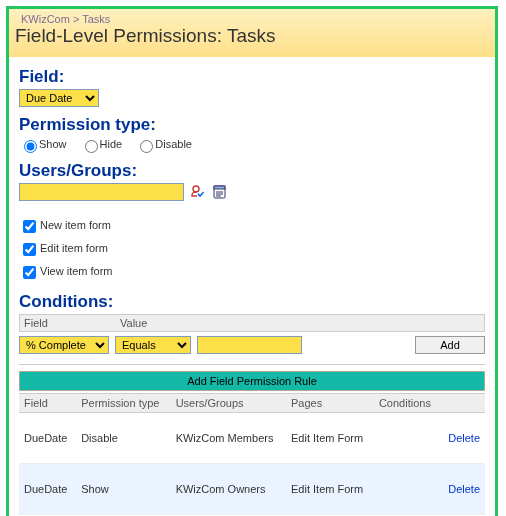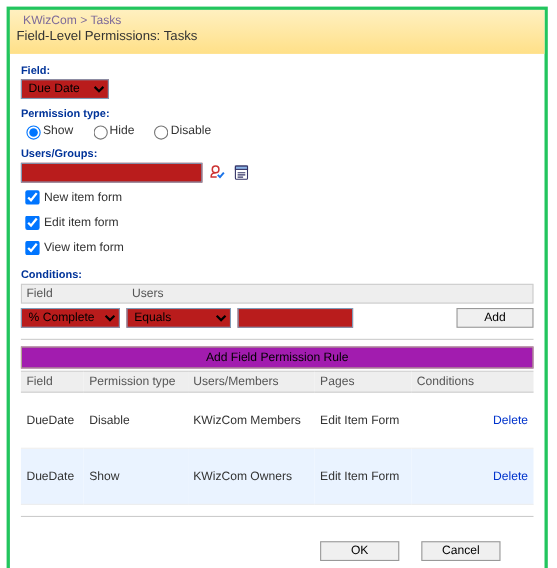--- a/index.html
+++ b/index.html
@@ -19,85 +19,85 @@
     font-size: 11px;
     color: #7e6b99;
     padding: 2px 6px 0 6px;
   }
   .header {
     background: linear-gradient(#fff0c0, #ffe088);
     padding: 2px 6px 10px 6px;
   }
   .header h1 {
     margin: 0;
-    font-size: 12px;
+    font-size: 19px;
     font-weight: normal;
     color: #333;
   }
   .content {
     padding: 10px;
   }
   .label {
     color: #003399;
     font-weight: bold;
-    font-size: 10px;
+    font-size: 17px;
     margin-top: 8px;
     margin-bottom: 2px;
   }
   .label:first-child { margin-top: 0; }
   select, input[type="text"] {
     font-family: inherit;
     font-size: 11px;
     border: 1px solid #7f9db9;
-    background: #b91c1c;
+    background: #fde047;
     padding: 1px 2px;
     box-sizing: border-box;
   }
   .field-select { width: 80px; }
   .radio-row { margin-top: 2px; }
   .radio-row label { margin-right: 10px; cursor: pointer; }
   .radio-row input { vertical-align: middle; margin-right: 2px; }
   .users-row { display: flex; align-items: center; gap: 6px; }
   .users-input { width: 165px; height: 18px; }
   .icon { display: inline-block; width: 16px; height: 16px; }
   .icon svg { width: 16px; height: 16px; }
-  .check-list { margin-top: 2px; }
+  .check-list { margin-top: 14px; }
   .check-list label { display: block; padding: 2px 0; cursor: pointer; }
   .check-list input { vertical-align: middle; margin-right: 4px; }
   .cond-header {
     background: #eee;
     border: 1px solid #ccc;
     padding: 2px 4px;
     display: flex;
     font-size: 11px;
     color: #555;
     margin-top: 2px;
   }
   .cond-header .col1 { width: 96px; }
   .cond-header .col2 { width: 104px; }
   .cond-header .col3 { flex: 1; }
   .cond-row { display: flex; align-items: center; gap: 6px; margin-top: 4px; }
   .cond-row select { width: 90px; }
-  .cond-row .op { width: 95px; }
+  .cond-row .op { width: 76px; }
   .cond-row input[type="text"] { width: 105px; height: 18px; }
   .btn {
     font-family: inherit;
     font-size: 11px;
     background: #f0f0f0;
     border: 1px solid #999;
     padding: 2px 0;
     cursor: pointer;
     min-width: 70px;
   }
   hr.sep { border: none; border-top: 1px solid #ccc; margin: 10px 0 6px 0; }
   .wide-btn {
     display: block;
     width: 100%;
     box-sizing: border-box;
-    background: #a21caf;
+    background: #14b8a6;
     border: 1px solid #b0a890;
     padding: 3px 0;
     text-align: center;
     cursor: pointer;
     font-size: 11px;
   }
   table.rules {
     width: 100%;
     border-collapse: collapse;
     margin-top: 2px;
@@ -177,40 +177,40 @@
 
     <div class="check-list">
       <label><input type="checkbox" checked="" style=""><span>New item form</span></label>
       <label><input type="checkbox" checked="" style=""><span>Edit item form</span></label>
       <label><input type="checkbox" checked="" style=""><span>View item form</span></label>
     </div>
 
     <div class="label">Conditions:</div>
     <div class="cond-header">
       <div class="col1">Field</div>
-      <div class="col3">Users</div>
+      <div class="col3">Value</div>
     </div>
     <div class="cond-row">
       <select><option>% Complete</option></select>
       <select class="op"><option>Equals</option></select>
       <input type="text" value="" style="">
       <div style="flex:1"></div>
       <button class="btn">Add</button>
     </div>
 
     <hr class="sep">
 
     <button class="wide-btn">Add Field Permission Rule</button>
 
     <table class="rules">
       <thead>
         <tr>
           <th>Field</th>
           <th>Permission type</th>
-          <th>Users/Members</th>
+          <th>Users/Groups</th>
           <th>Pages</th>
           <th>Conditions</th>
           <th></th>
         </tr>
       </thead>
       <tbody>
         <tr>
           <td>DueDate</td>
           <td>Disable</td>
           <td>KWizCom Members</td>

